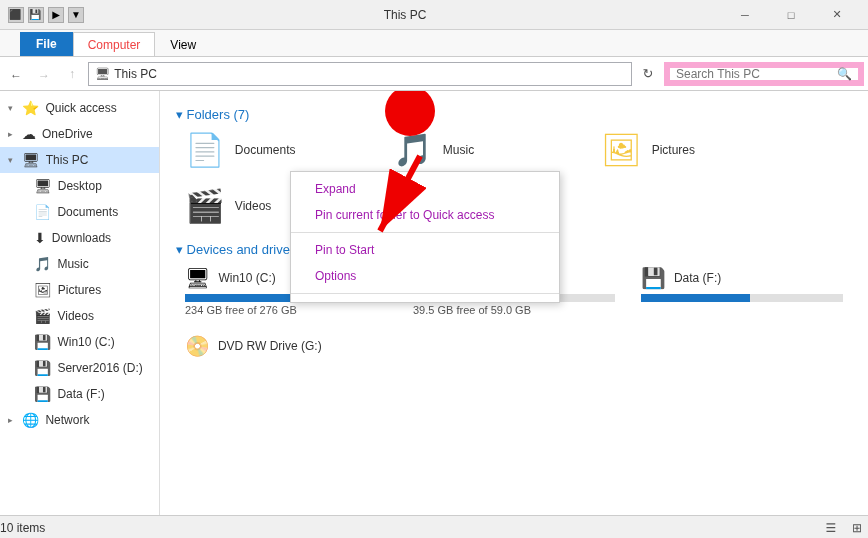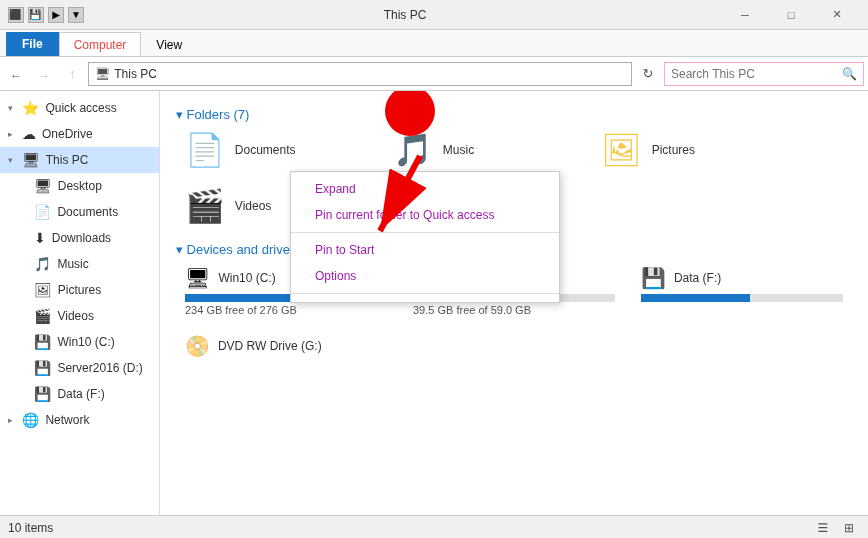--- a/index.html
+++ b/index.html
@@ -15,21 +15,21 @@
       border-bottom: 1px solid #d0d0d0;
     }
     .title-bar-icons { display: flex; gap: 4px; align-items: center; }
     .title-icon { width: 16px; height: 16px; background: #d0d0d0; border: 1px solid #aaa; font-size: 10px; display: flex; align-items: center; justify-content: center; }
     .title-text { flex: 1; text-align: center; font-size: 12px; color: #333; margin-left: 4px; }
     .window-controls { display: flex; gap: 0; margin-left: auto; }
     .win-btn { width: 46px; height: 30px; display: flex; align-items: center; justify-content: center; font-size: 11px; color: #555; cursor: pointer; }
 
     
     .ribbon { background: #f8f8f8; border-bottom: 1px solid #ccc; }
-    .ribbon-tabs { display: flex; align-items: flex-end; height: 26px; padding: 0 6px; }
+    .ribbon-tabs { display: flex; align-items: flex-end; height: 26px; padding: 0 20px; }
     .ribbon-tab {
       padding: 4px 14px;
       font-size: 12px;
       cursor: pointer;
       border: 1px solid transparent;
       border-bottom: none;
       height: 24px;
       display: flex; align-items: center;
     }
     .ribbon-tab.active { background: white; border-color: #ccc; color: #ef4444; font-weight: 500; }
@@ -56,21 +56,21 @@
       align-items: center;
       padding: 0 6px;
       font-size: 12px;
       color: #333;
     }
     .address-path .path-icon { margin-right: 4px; color: #555; }
     .refresh-btn { width: 24px; height: 24px; display: flex; align-items: center; justify-content: center; color: #555; cursor: pointer; }
     .search-box {
       width: 200px;
       height: 24px;
-      border: 1px solid #f9a8d4;
+      border: 6px solid #f9a8d4;
       display: flex;
       align-items: center;
       background: white;
       padding: 0 6px;
       gap: 4px;
     }
     .search-box input { border: none; outline: none; font-size: 12px; flex: 1; background: transparent; color: #555; }
     .search-icon { color: #555; font-size: 12px; }
 
     
@@ -151,21 +151,21 @@
     .progress-bar-fill { height: 100%; background: #1975c5; }
     .drive-info { font-size: 11px; color: #555; }
 
     
     .status-bar {
       height: 24px;
       background: #f0f0f0;
       border-top: 1px solid #ccc;
       display: flex;
       align-items: center;
-      padding: 0 8px;
+      padding: 0 0;
       font-size: 12px;
       color: #333;
     }
     .status-right { margin-left: auto; display: flex; gap: 4px; }
     .view-btn { width: 22px; height: 22px; display: flex; align-items: center; justify-content: center; font-size: 12px; cursor: pointer; color: #555; }
 
     
     .context-menu {
       position: absolute;
       top: 80px;

